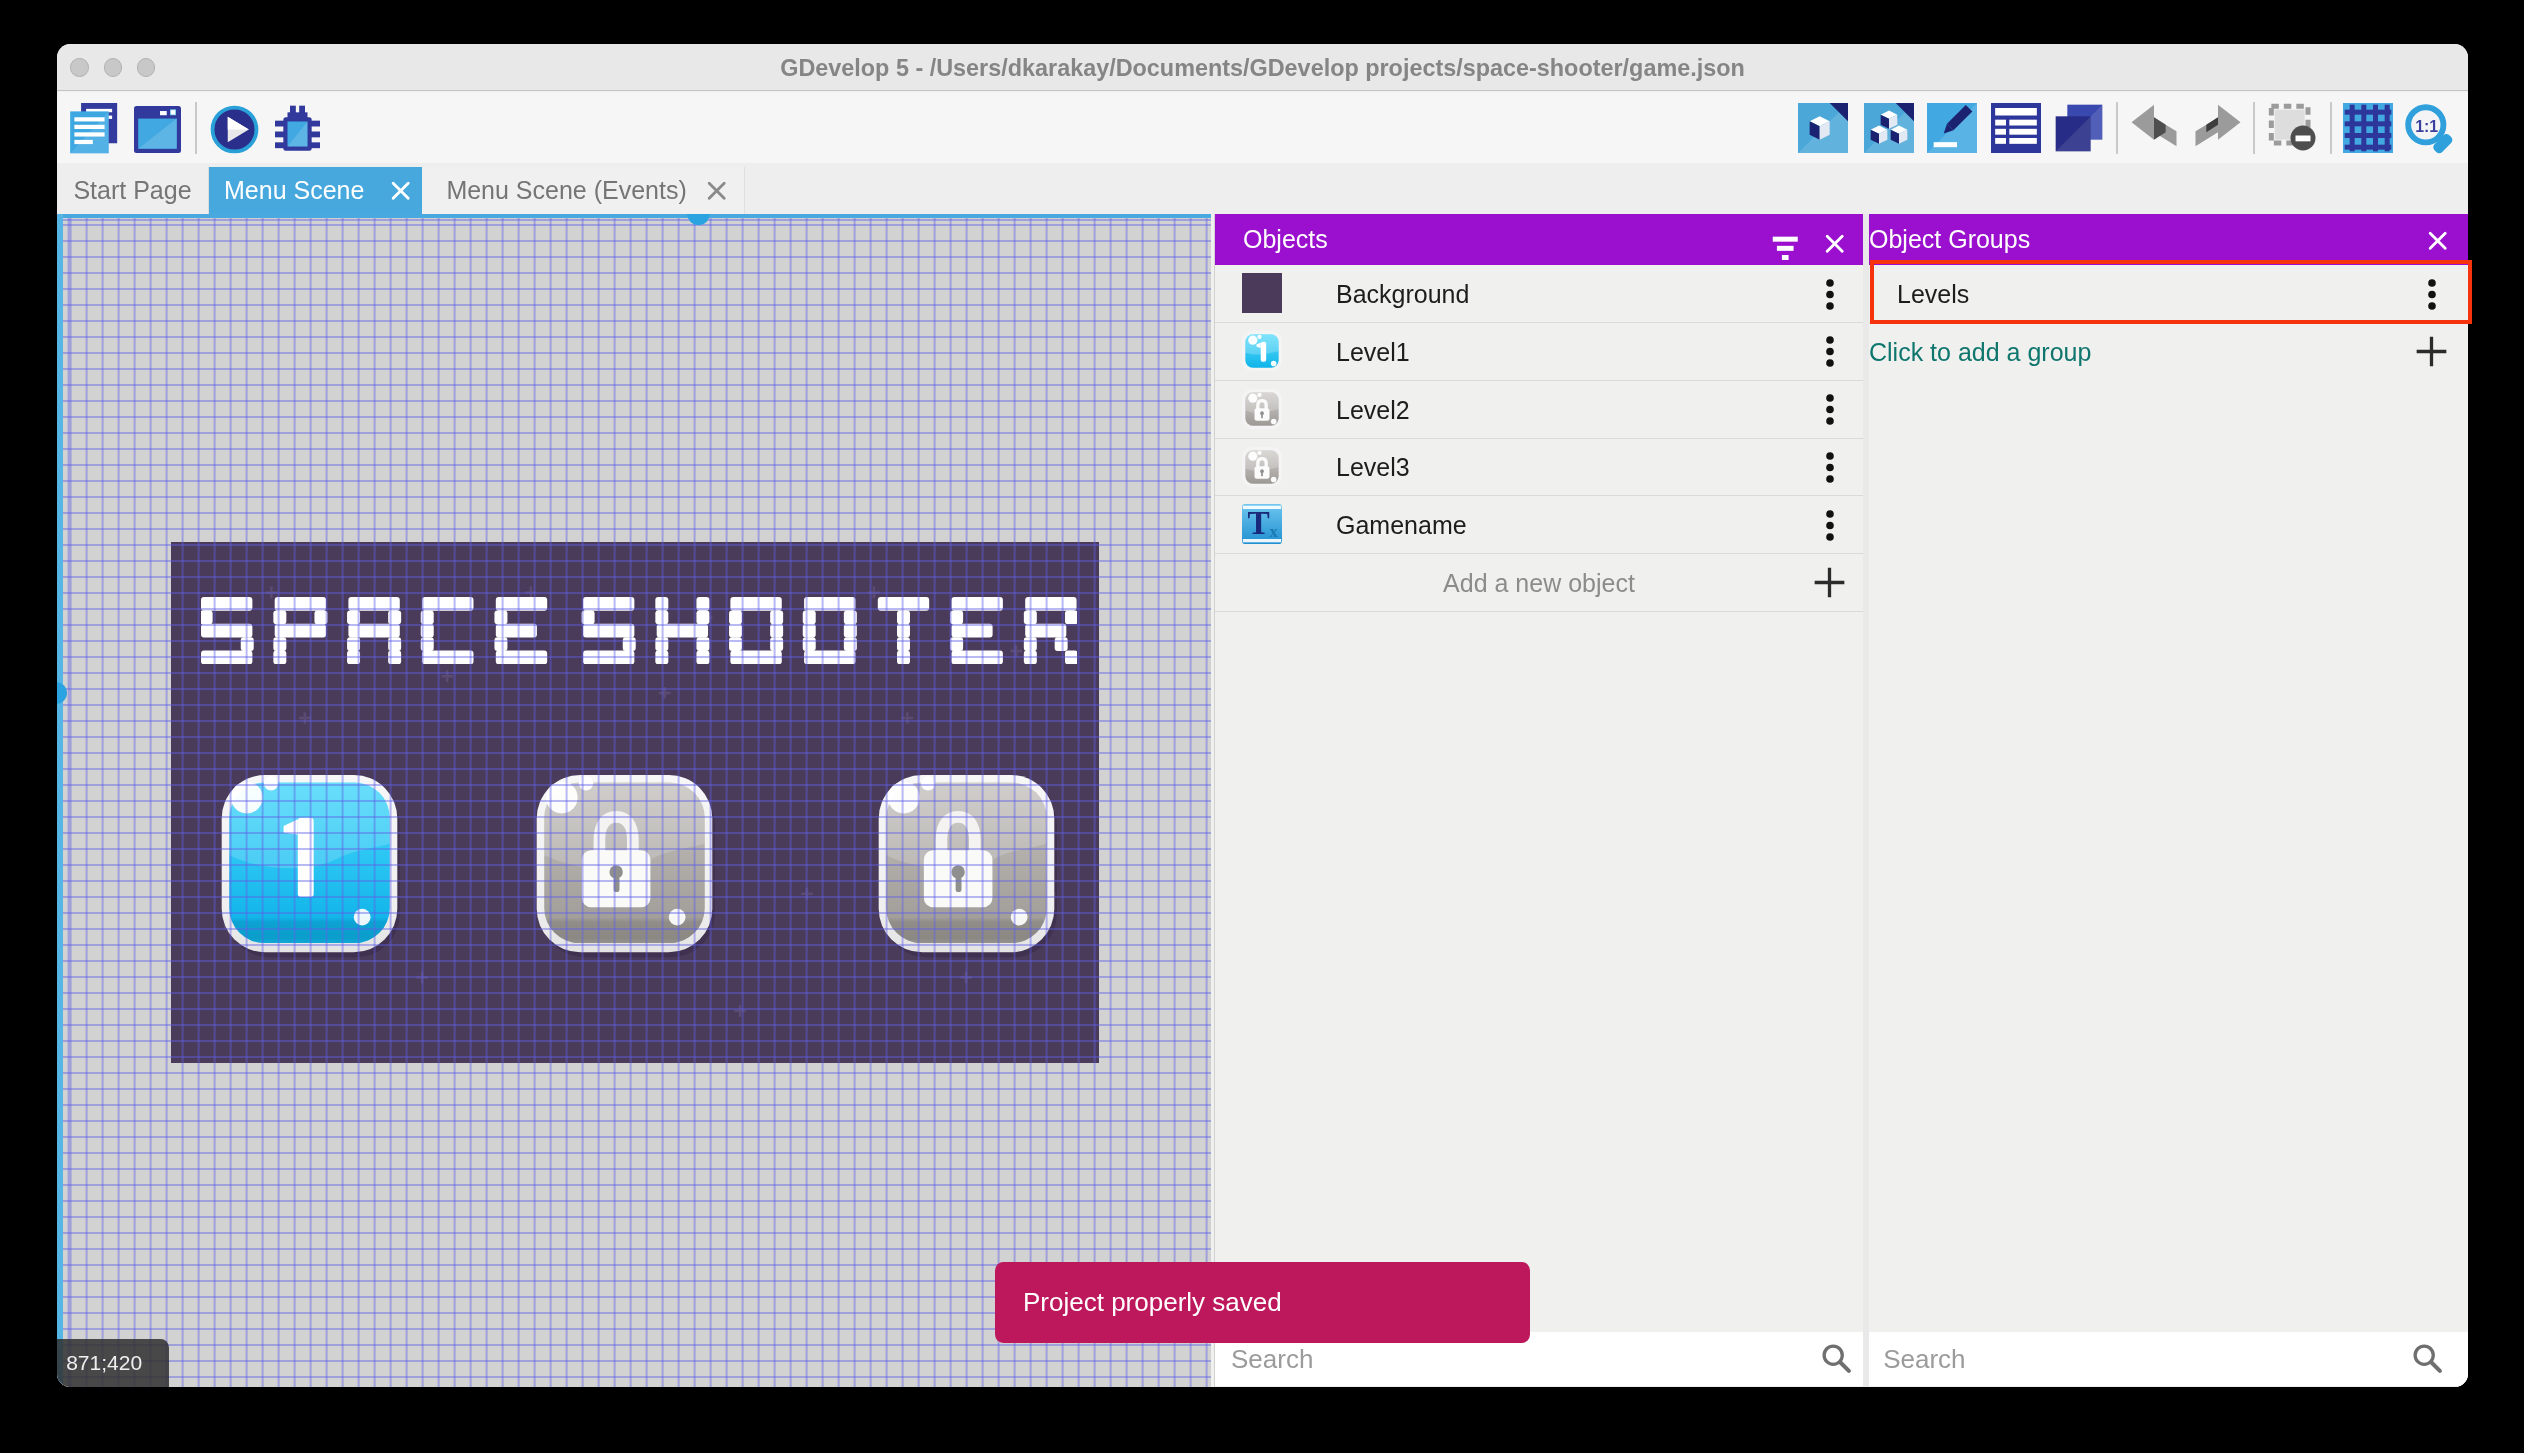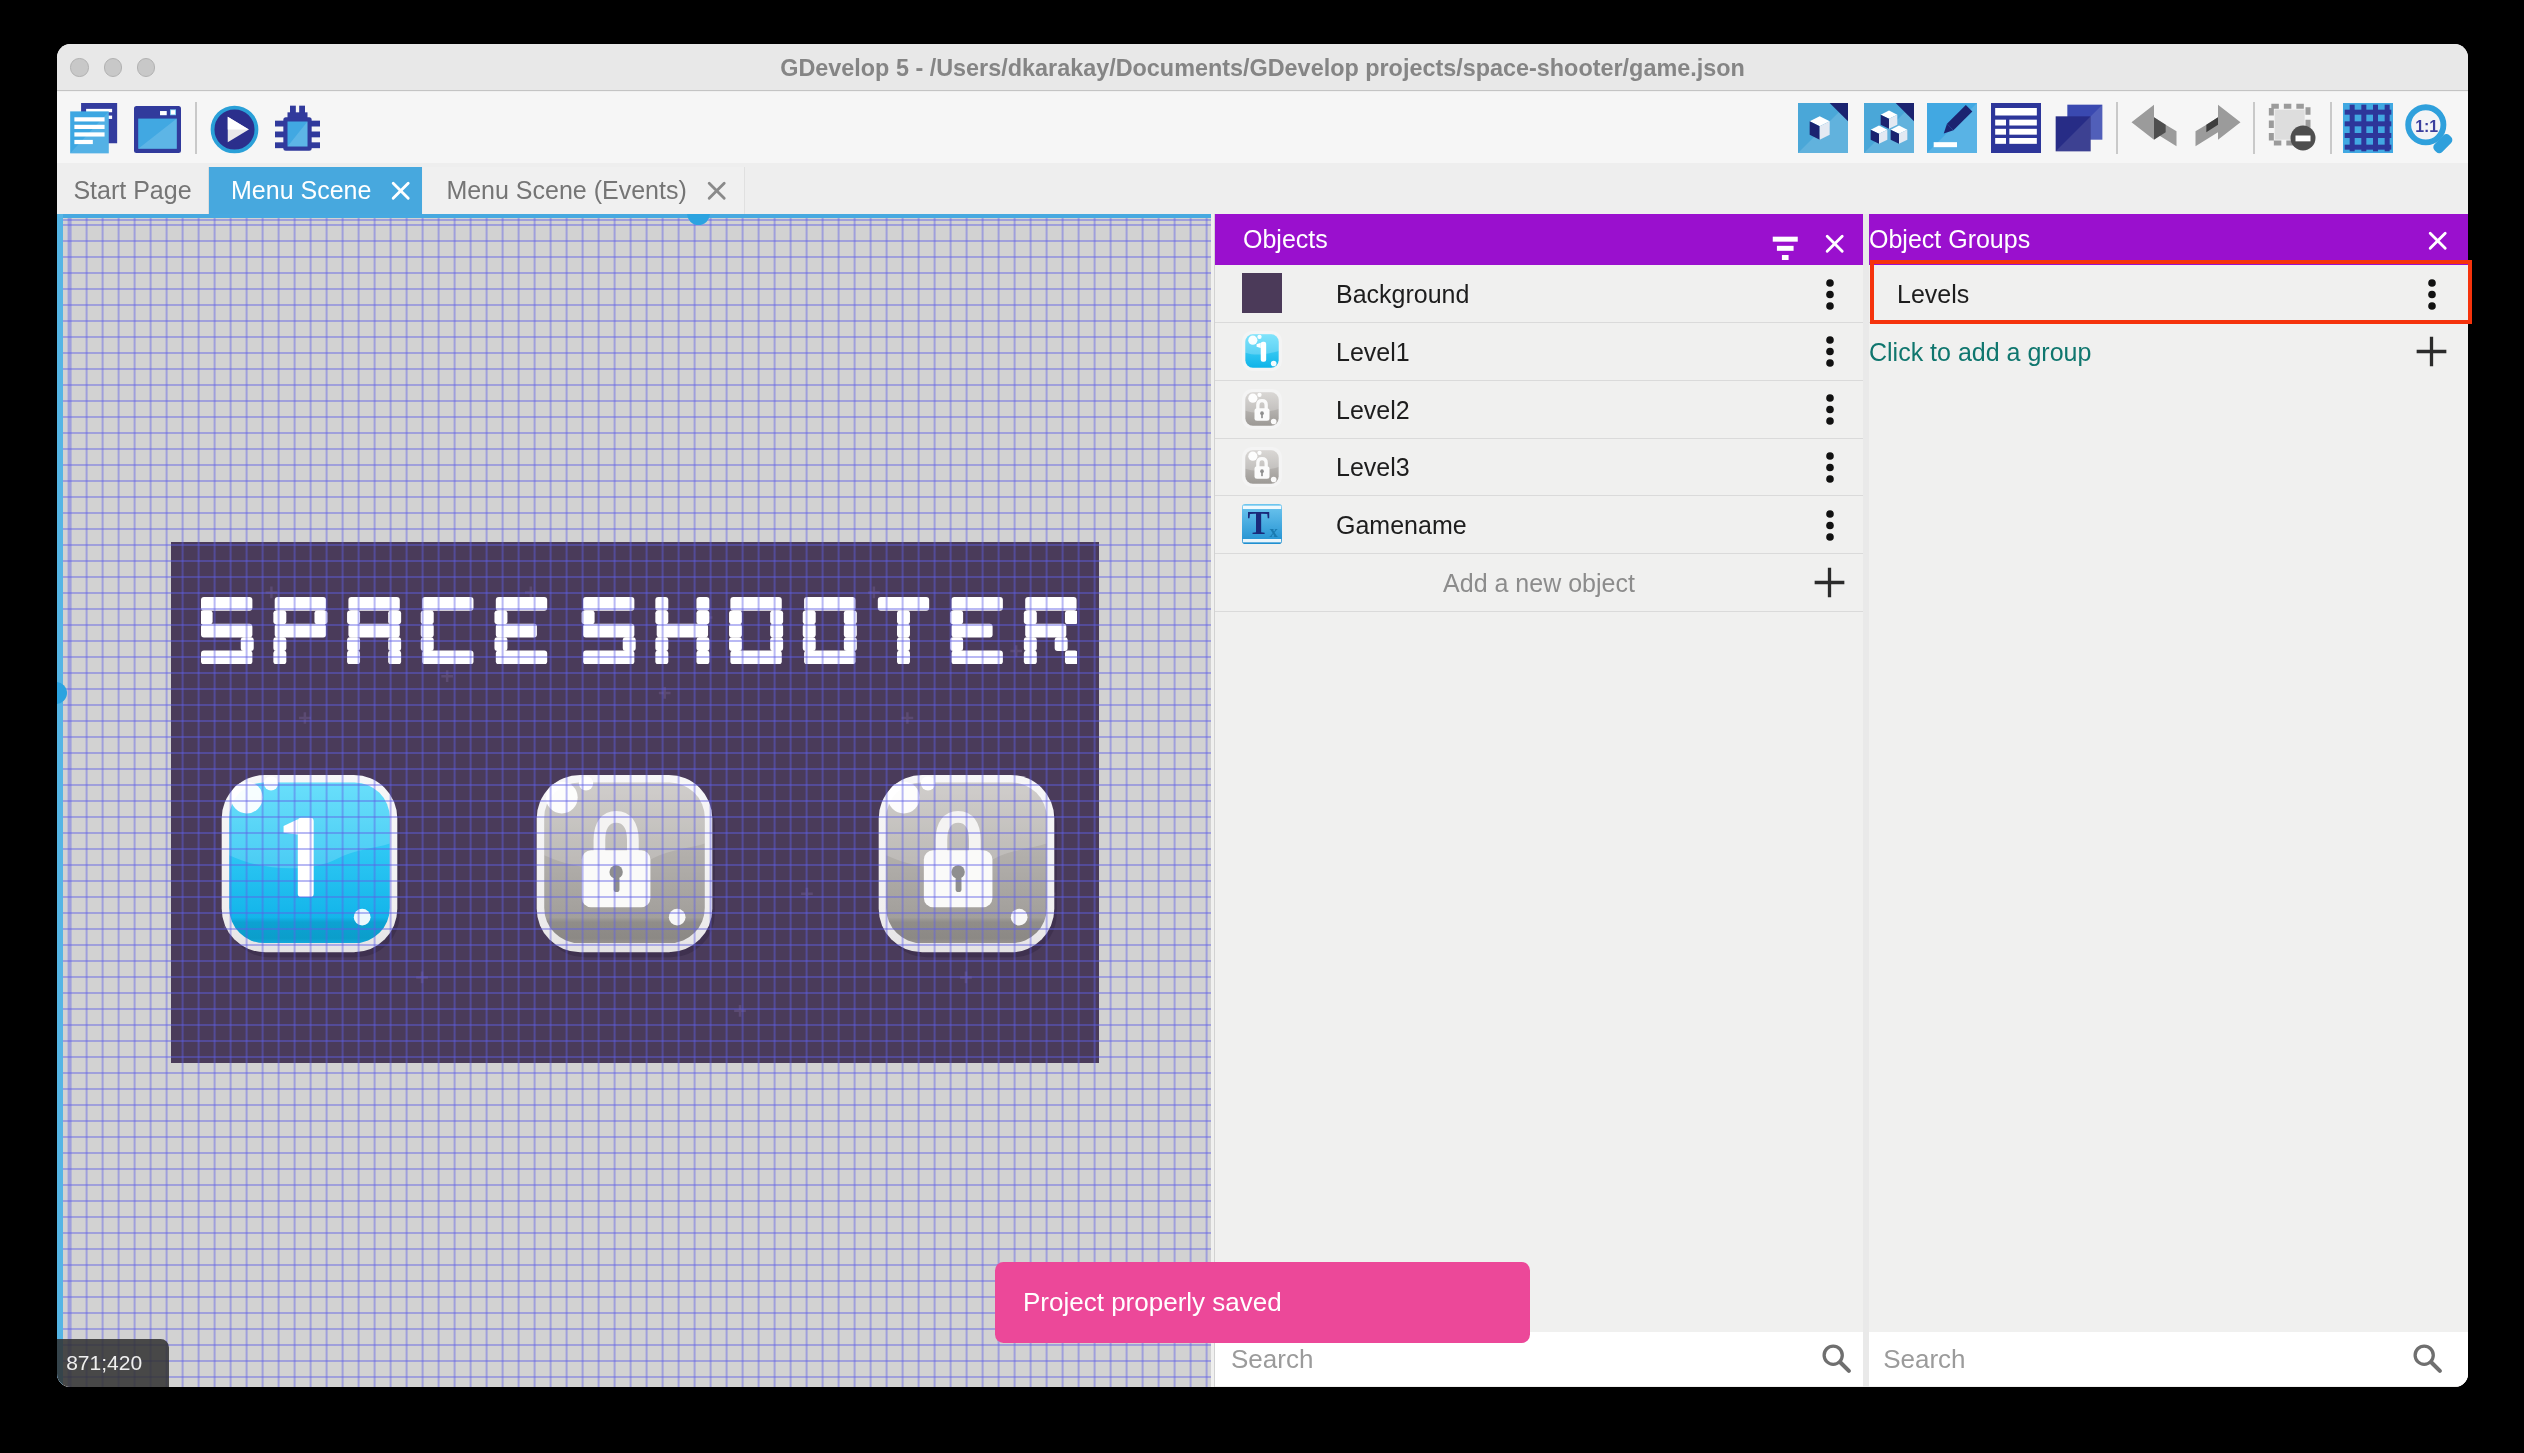--- a/index.html
+++ b/index.html
@@ -21,21 +21,21 @@
   background-image:
     repeating-linear-gradient(to right, rgba(95,95,230,0.44) 0 1.7px, transparent 1.7px 16px),
     repeating-linear-gradient(to bottom, rgba(95,95,230,0.44) 0 1.7px, transparent 1.7px 16px);
   background-position:12.6px 10px; z-index:3; }
 #gameimg { position:absolute; left:114px; top:328px; width:928px; height:521px; background:#4a3b5a; z-index:1; }
 .panel { position:absolute; top:0; background:#f0f0ef; }
 .phead { position:absolute; top:0; height:51px; background:#9a10ce; color:#fff; font-size:25px;
   line-height:51px; }
 .search { position:absolute; top:1118px; height:54px; background:#fff; color:#9b9b9b;
   font-size:26px; line-height:54px; }
-#toast { position:absolute; left:938px; top:1048px; width:535px; height:81px; background:#ec4899;
+#toast { position:absolute; left:938px; top:1048px; width:535px; height:81px; background:#be185d;
   border-radius:8.4px; color:#fff; font-size:26px; line-height:81px; padding-left:28px; z-index:30; }
 #coord { position:absolute; left:0px; top:1125px; width:112px; height:48px;
   background:rgba(48,48,48,0.85); border-radius:0 8.4px 0 0; color:#efefef; font-size:21px;
   line-height:48px; padding-left:9.2px; z-index:6; }
 #redrect { position:absolute; left:1870px; top:260px; width:602px; height:64px;
   border:4.2px solid #f5330c; z-index:40; }
 </style></head>
 <body>
 <div id="win">
   <div id="titlebar">
@@ -175,21 +175,21 @@
 <g transform="rotate(45 47 47)">
           <rect x="41" y="36" width="13" height="25" rx="5" fill="#2fa0dc"></rect>
         </g>
 <text x="27" y="34" font-family="Liberation Sans, sans-serif" font-weight="bold" font-size="19" fill="#3b3f9e" text-anchor="middle">1:1</text>
       </svg></div>
     <div style="position:absolute;left:2059px;top:58px;width:1.7px;height:52px;background:#c9c9c9;"></div>
     <div style="position:absolute;left:2196px;top:58px;width:1.7px;height:52px;background:#c9c9c9;"></div>
     <div style="position:absolute;left:2273px;top:58px;width:1.7px;height:52px;background:#c9c9c9;"></div>
   <div id="tabbar">
     <div class="tab" style="left:0px;width:152px;color:#757575;text-align:center;border-right:0.8px solid #dddddd;">Start Page</div>
-    <div class="tab" style="left:152px;width:213px;background:#47a8de;color:#fff;padding-left:22px;">Menu Scene</div>
+    <div class="tab" style="left:152px;width:213px;background:#47a8de;color:#fff;padding-left:15px;">Menu Scene</div>
     <svg width="23.4" height="23.4" style="position:absolute;left:332px;top:16px;" viewBox="0 0 28 28">
         <path d="M5 5 L23 23 M23 5 L5 23" stroke="#fff" stroke-width="3.4" stroke-linecap="round"></path>
       </svg>
     <div class="tab" style="left:366px;width:322px;color:#757575;padding-left:23.4px;background:#f0f0f0;border-right:0.8px solid #e0e0e0;">Menu Scene (Events)</div>
     <svg width="23.4" height="23.4" style="position:absolute;left:648px;top:16px;" viewBox="0 0 28 28">
         <path d="M5 5 L23 23 M23 5 L5 23" stroke="#8a8a8a" stroke-width="3.4" stroke-linecap="round"></path>
       </svg>
   </div>
   <div id="content">
     <div style="position:absolute;left:1154px;top:0;width:3.3px;height:1173px;background:#f0f0ef;"></div>

